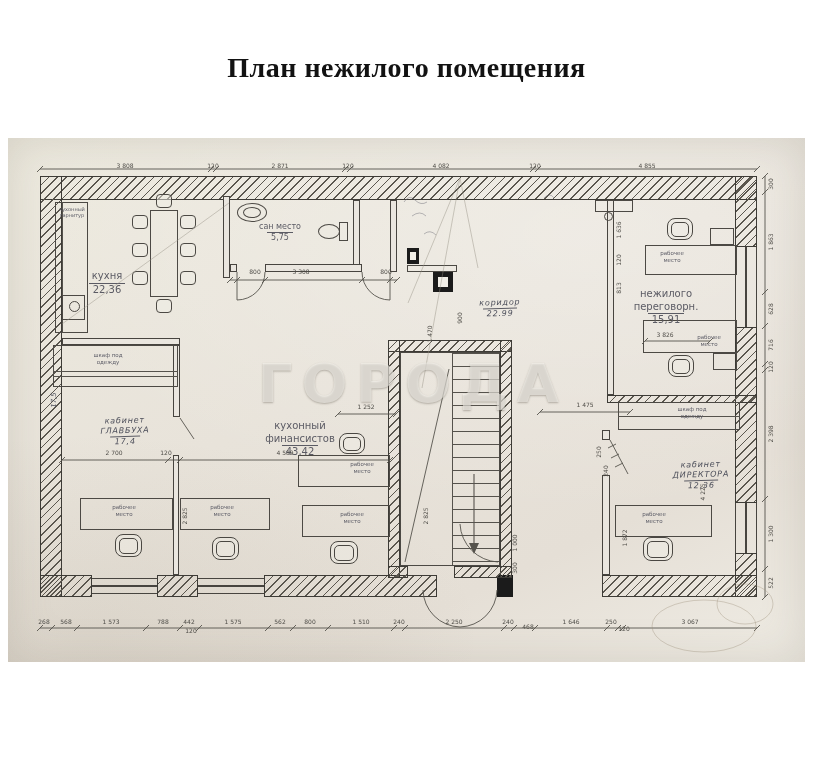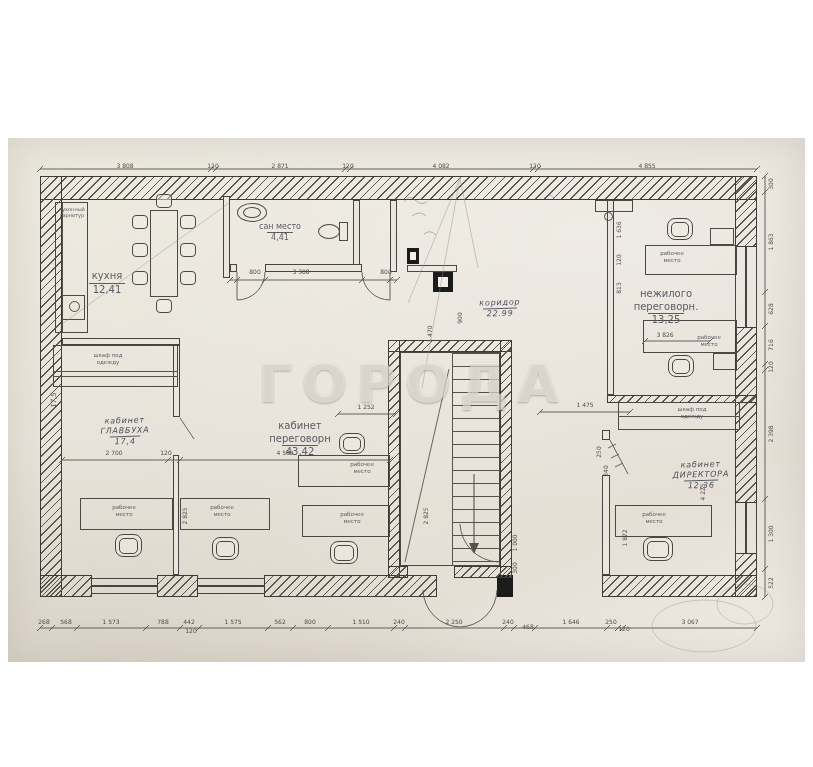--- a/index.html
+++ b/index.html
@@ -45,20 +45,21 @@
        background:repeating-linear-gradient(180deg,#55524c 0 1px, transparent 1px 13px);}
   .wm{position:absolute;font-weight:bold;font-size:54px;letter-spacing:9px;
       color:rgba(250,248,243,.55);text-shadow:0 1px 2px rgba(108,102,90,.45);
       font-family:"DejaVu Sans",sans-serif;}
   svg.ov{position:absolute;left:0;top:0;pointer-events:none;}
 </style>
 </head>
 <body>
 
 <div class="page">
+  <h1 class="title">План нежилого помещения</h1>
 
   <div class="scan">
 
     <div class="hatch" style="left:32px;top:38px;width:717px;height:24px"></div>
     <div class="hatch" style="left:32px;top:38px;width:22px;height:421px"></div>
     <div class="hatch" style="left:727px;top:38px;width:22px;height:71px"></div>
     <div class="winv" style="left:727px;top:109px;width:22px;height:80px"></div>
     <div class="hatch" style="left:727px;top:189px;width:22px;height:176px"></div>
     <div class="winv" style="left:727px;top:365px;width:22px;height:50px"></div>
     <div class="hatch" style="left:727px;top:415px;width:22px;height:44px"></div>
@@ -153,40 +154,40 @@
     <div class="box" style="left:172px;top:360px;width:90px;height:32px"></div>
     <div class="chair" style="left:204px;top:399px;width:27px;height:23px"></div>
     <div class="wp" style="left:196px;top:366px;width:36px">рабочее место</div>
 
     <div class="box" style="left:607px;top:367px;width:97px;height:32px"></div>
     <div class="chair" style="left:635px;top:399px;width:30px;height:24px"></div>
     <div class="wp" style="left:628px;top:373px;width:36px">рабочее место</div>
 
     <div class="stamp" style="left:69px;top:132px;width:60px">
       <div>кухня</div>
-      <div class="ar">12,41</div>
+      <div class="ar">22,36</div>
     </div>
     <div class="stamp big" style="left:240px;top:84px;width:64px">
       <div>сан место</div>
-      <div class="ar">4,41</div>
+      <div class="ar">5,75</div>
     </div>
     <div class="stamp hand" style="left:460px;top:160px;width:64px">
       <div>коридор</div>
       <div class="ar">22.99</div>
     </div>
     <div class="stamp" style="left:620px;top:150px;width:76px">
       <div>нежилого переговорн.</div>
-      <div class="ar">13,25</div>
+      <div class="ar">15,91</div>
     </div>
     <div class="stamp hand" style="left:75px;top:278px;width:84px">
       <div>кабинет ГЛАВБУХА</div>
       <div class="ar">17,4</div>
     </div>
     <div class="stamp" style="left:250px;top:282px;width:84px">
-      <div>кабинет переговорн</div>
+      <div>кухонный финансистов</div>
       <div class="ar">43,42</div>
     </div>
     <div class="stamp hand" style="left:648px;top:322px;width:90px">
       <div>кабинет ДИРЕКТОРА</div>
       <div class="ar">12,36</div>
     </div>
     <div class="dimv note" style="left:46px;top:262px">17,5</div>
 
     <span class="dim" style="left:117px;top:27px">3 808</span>
     <span class="dim" style="left:205px;top:27px">120</span>

